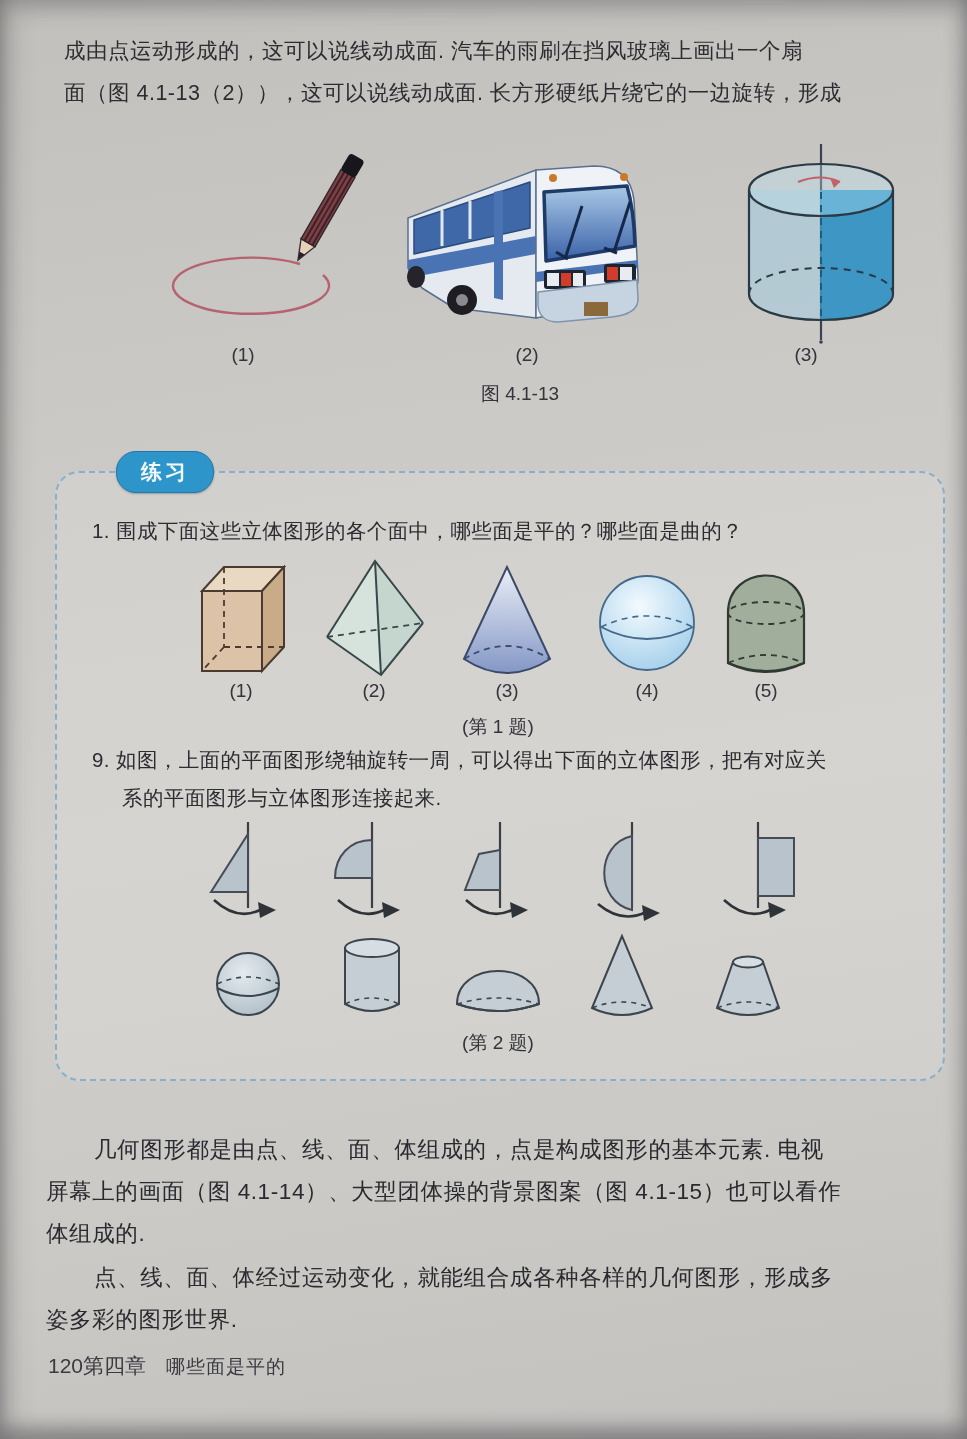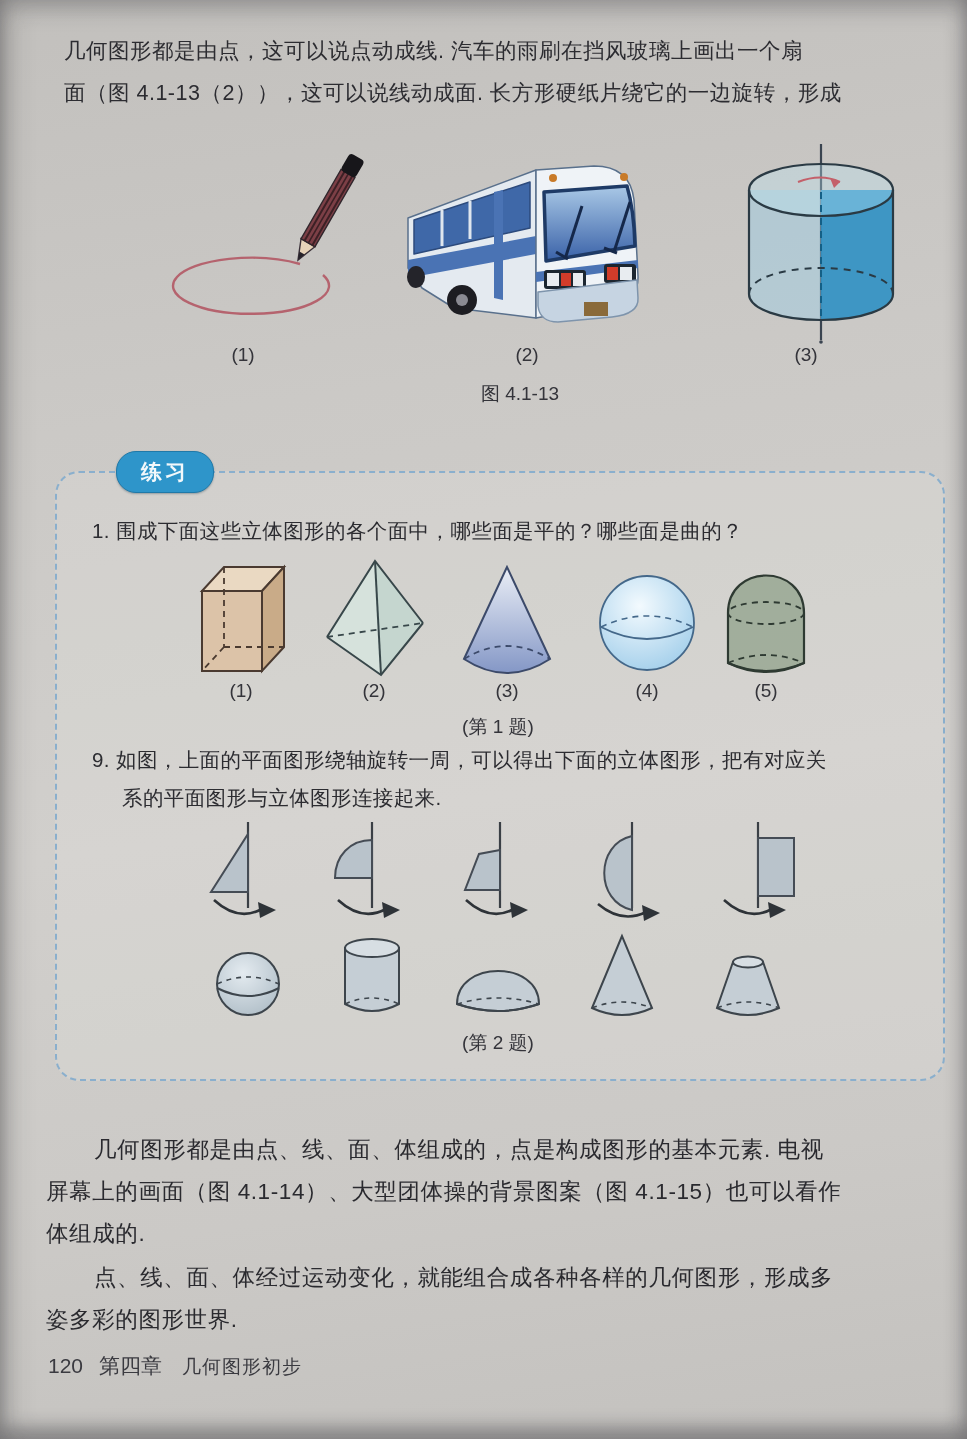--- a/index.html
+++ b/index.html
@@ -25,32 +25,32 @@
   }
   .badge{
     left:116px;top:451px;width:96px;height:40px;border-radius:20px;
     background:#2e95ca;border:1.5px solid #2079a8;
     display:flex;align-items:center;justify-content:center;
     color:#f2f8fb;font-size:21px;font-weight:bold;letter-spacing:3px;
     box-shadow:0 1px 2px rgba(30,60,80,.35);
   }
   .q-text{white-space:nowrap;font-size:20.5px;color:#2c2c31;letter-spacing:.4px;}
   .footer{white-space:nowrap;color:#3a3a40;}
-  .footer .pn{font-size:21px;margin-right:16px;}
+  .footer .pn{font-size:21px;}
   .footer .ch{font-size:21px;margin-right:20px;}
   .footer .sec{font-size:19px;letter-spacing:1px;}
   svg{display:block;}
 </style>
 </head>
 <body>
 
 <div class="page">
 
   <div class="abs" style="left:64px;top:36px;">
-    <div class="line" style="height:42px;">几何图形都是由点，这可以说点动成线. 汽车的雨刷在挡风玻璃上画出一个扇</div>
+    <div class="line" style="height:42px;">成由点运动形成的，这可以说线动成面. 汽车的雨刷在挡风玻璃上画出一个扇</div>
     <div class="line" style="height:42px;text-align:center;">面（图 4.1-13（2）），这可以说线动成面. 长方形硬纸片绕它的一边旋转，形成</div>
   </div>
 
   <div class="abs" style="left:150px;top:152px;">
     <svg width="230" height="182" viewBox="0 0 230 182">
       <path d="M150,112 A78 28 0 1 0 173,123" fill="none" stroke="#b5636e" stroke-width="2.4"></path>
       <g transform="translate(148,108) rotate(30)">
         <polygon points="0,0 -8,-20 8,-20" fill="#e6d2b8" stroke="#3a3038" stroke-width="1.4"></polygon>
         <polygon points="0,0 -3,-8 3,-8" fill="#26222a"></polygon>
         <rect x="-8" y="-100" width="16" height="80" fill="#7c3f46" stroke="#30262c" stroke-width="1.4"></rect>
@@ -283,16 +283,16 @@
 
   <div class="abs caption" style="left:498px;top:1030px;">(第 2 题)</div>
 
   <div class="abs body-line" style="left:94px;top:1134px;">几何图形都是由点、线、面、体组成的，点是构成图形的基本元素. 电视</div>
   <div class="abs body-line" style="left:46px;top:1176px;">屏幕上的画面（图 4.1-14）、大型团体操的背景图案（图 4.1-15）也可以看作</div>
   <div class="abs body-line" style="left:46px;top:1218px;">体组成的.</div>
   <div class="abs body-line" style="left:46px;top:1304px;">姿多彩的图形世界.</div>
   <div class="abs body-line" style="left:94px;top:1262px;">点、线、面、体经过运动变化，就能组合成各种各样的几何图形，形成多</div>
 
   <div class="abs footer" style="left:48px;top:1352px;">
-    <span class="pn">120</span><span class="ch">第四章</span><span class="sec">几何图形初步</span>
+    <span class="pn">120</span><span class="ch">第四章</span><span class="sec">哪些面是平的</span>
   </div>
 
 </div>
 
 </body></html>

